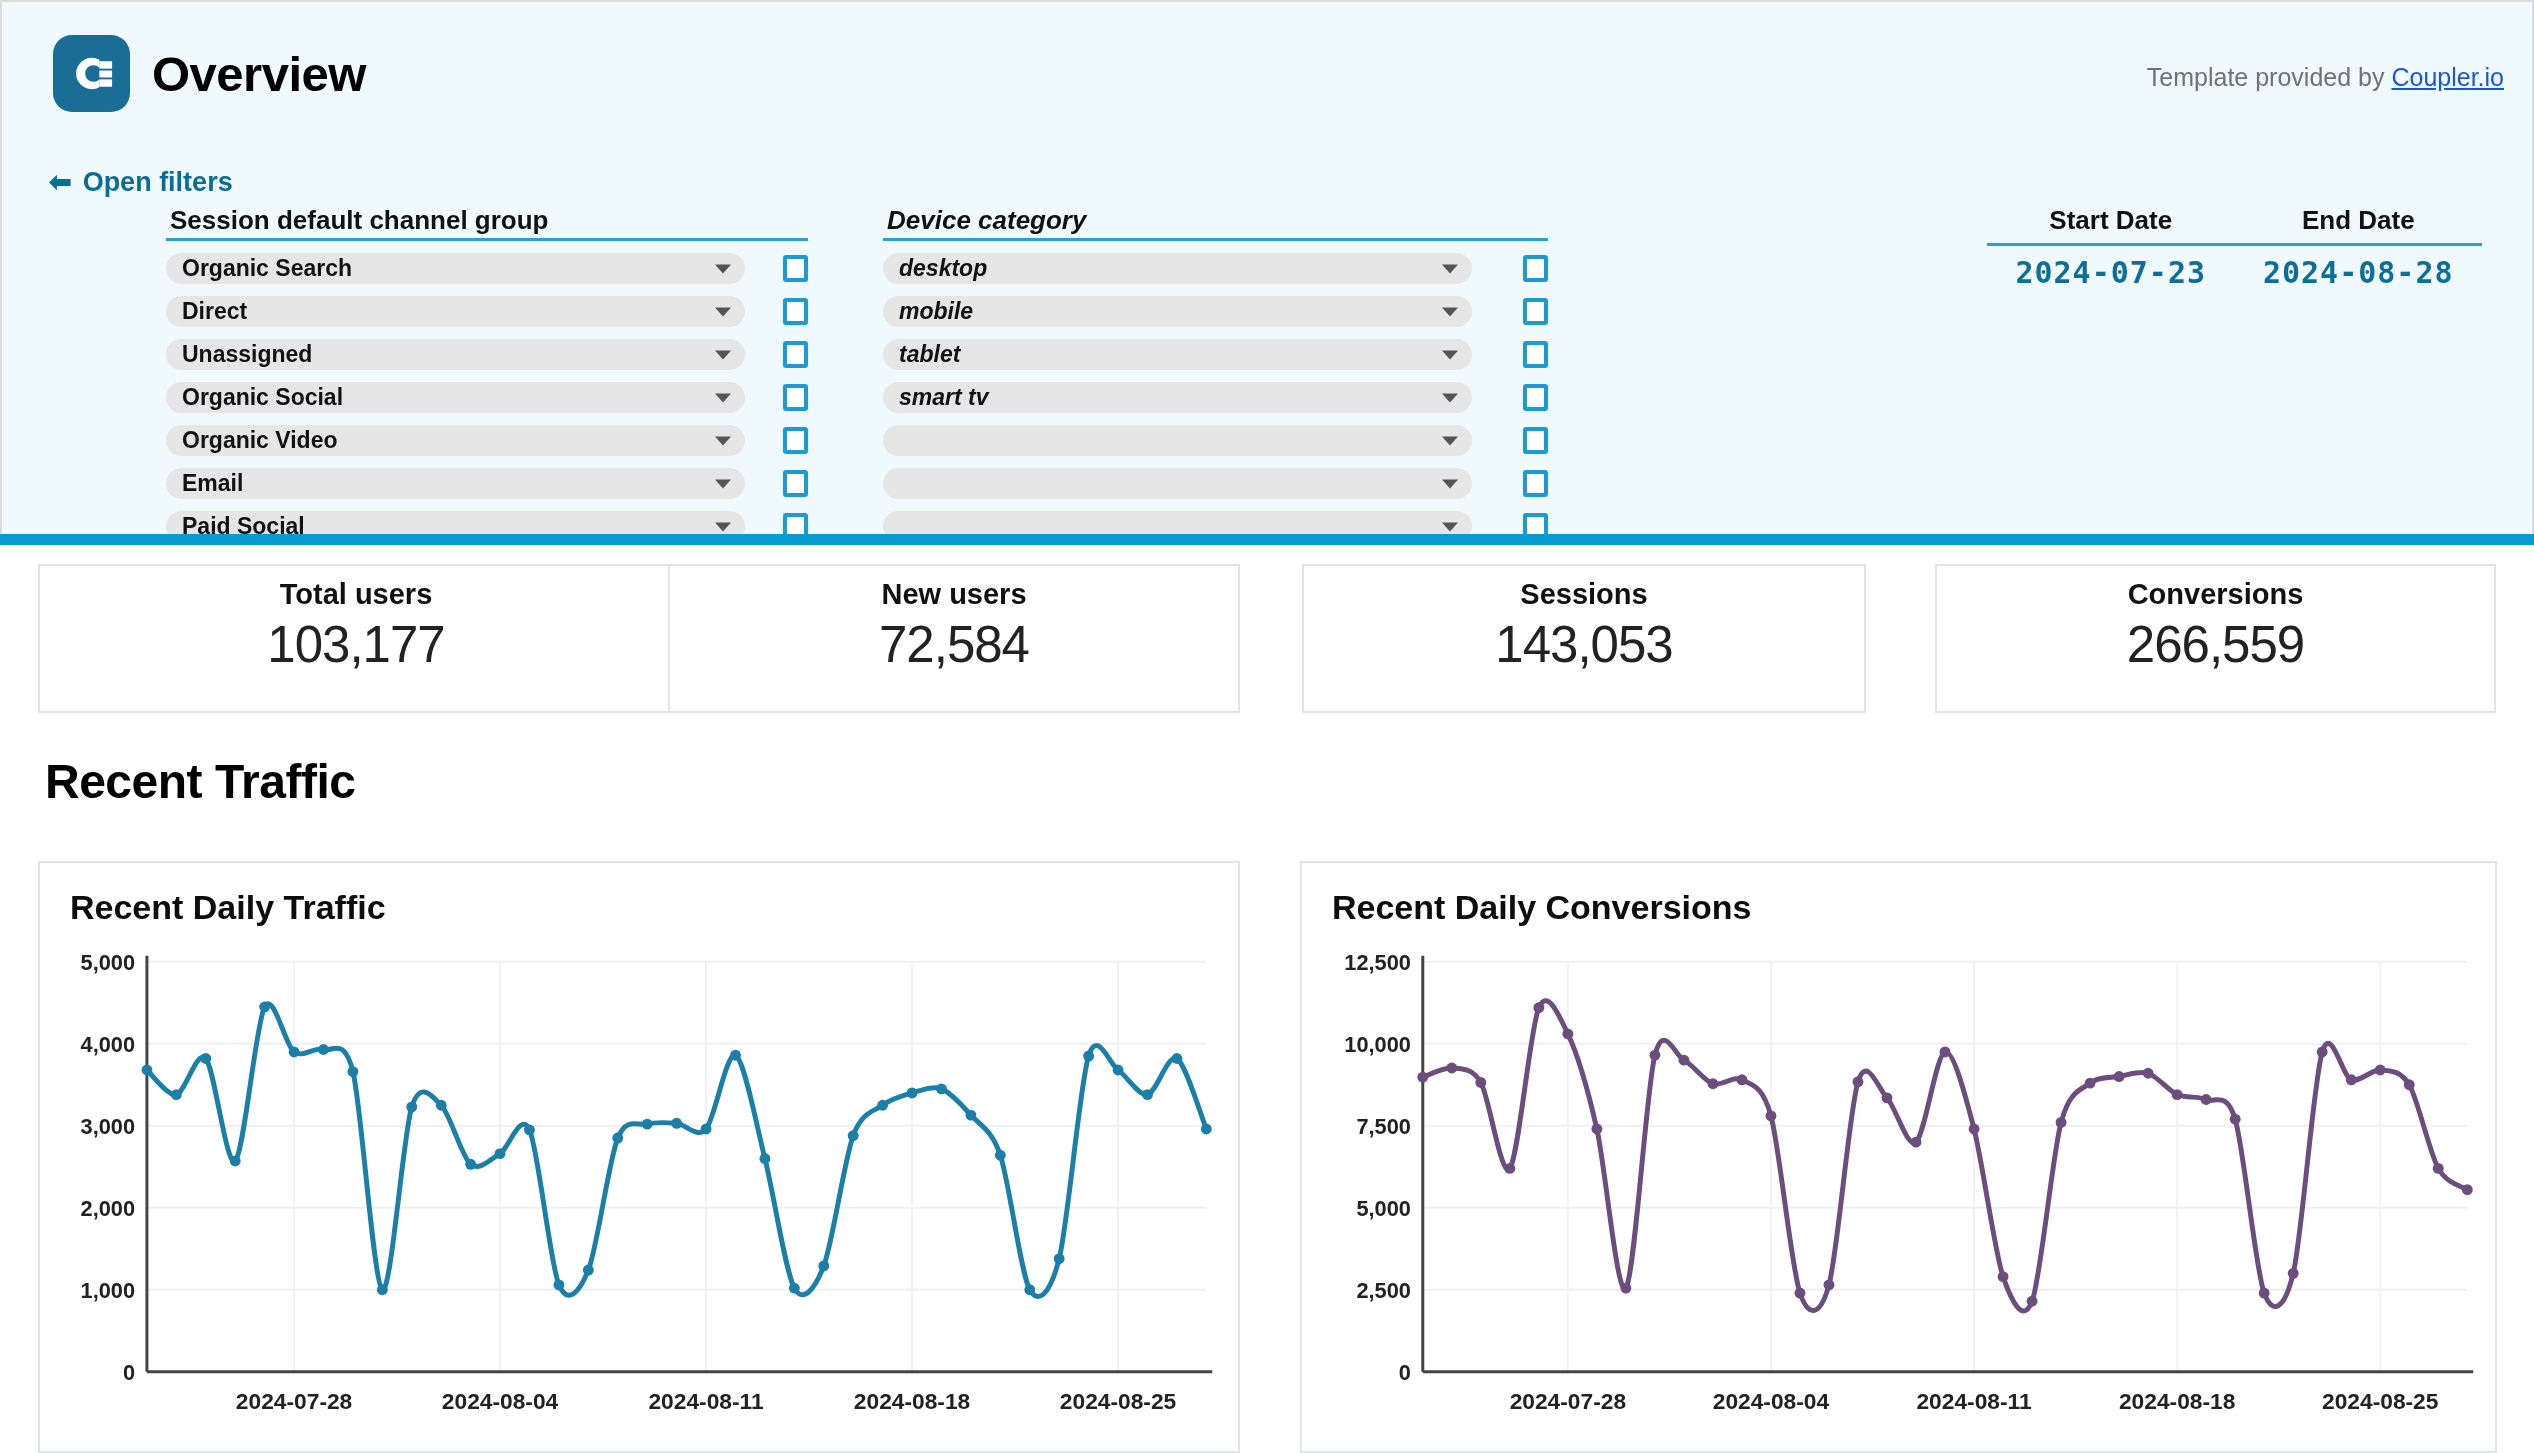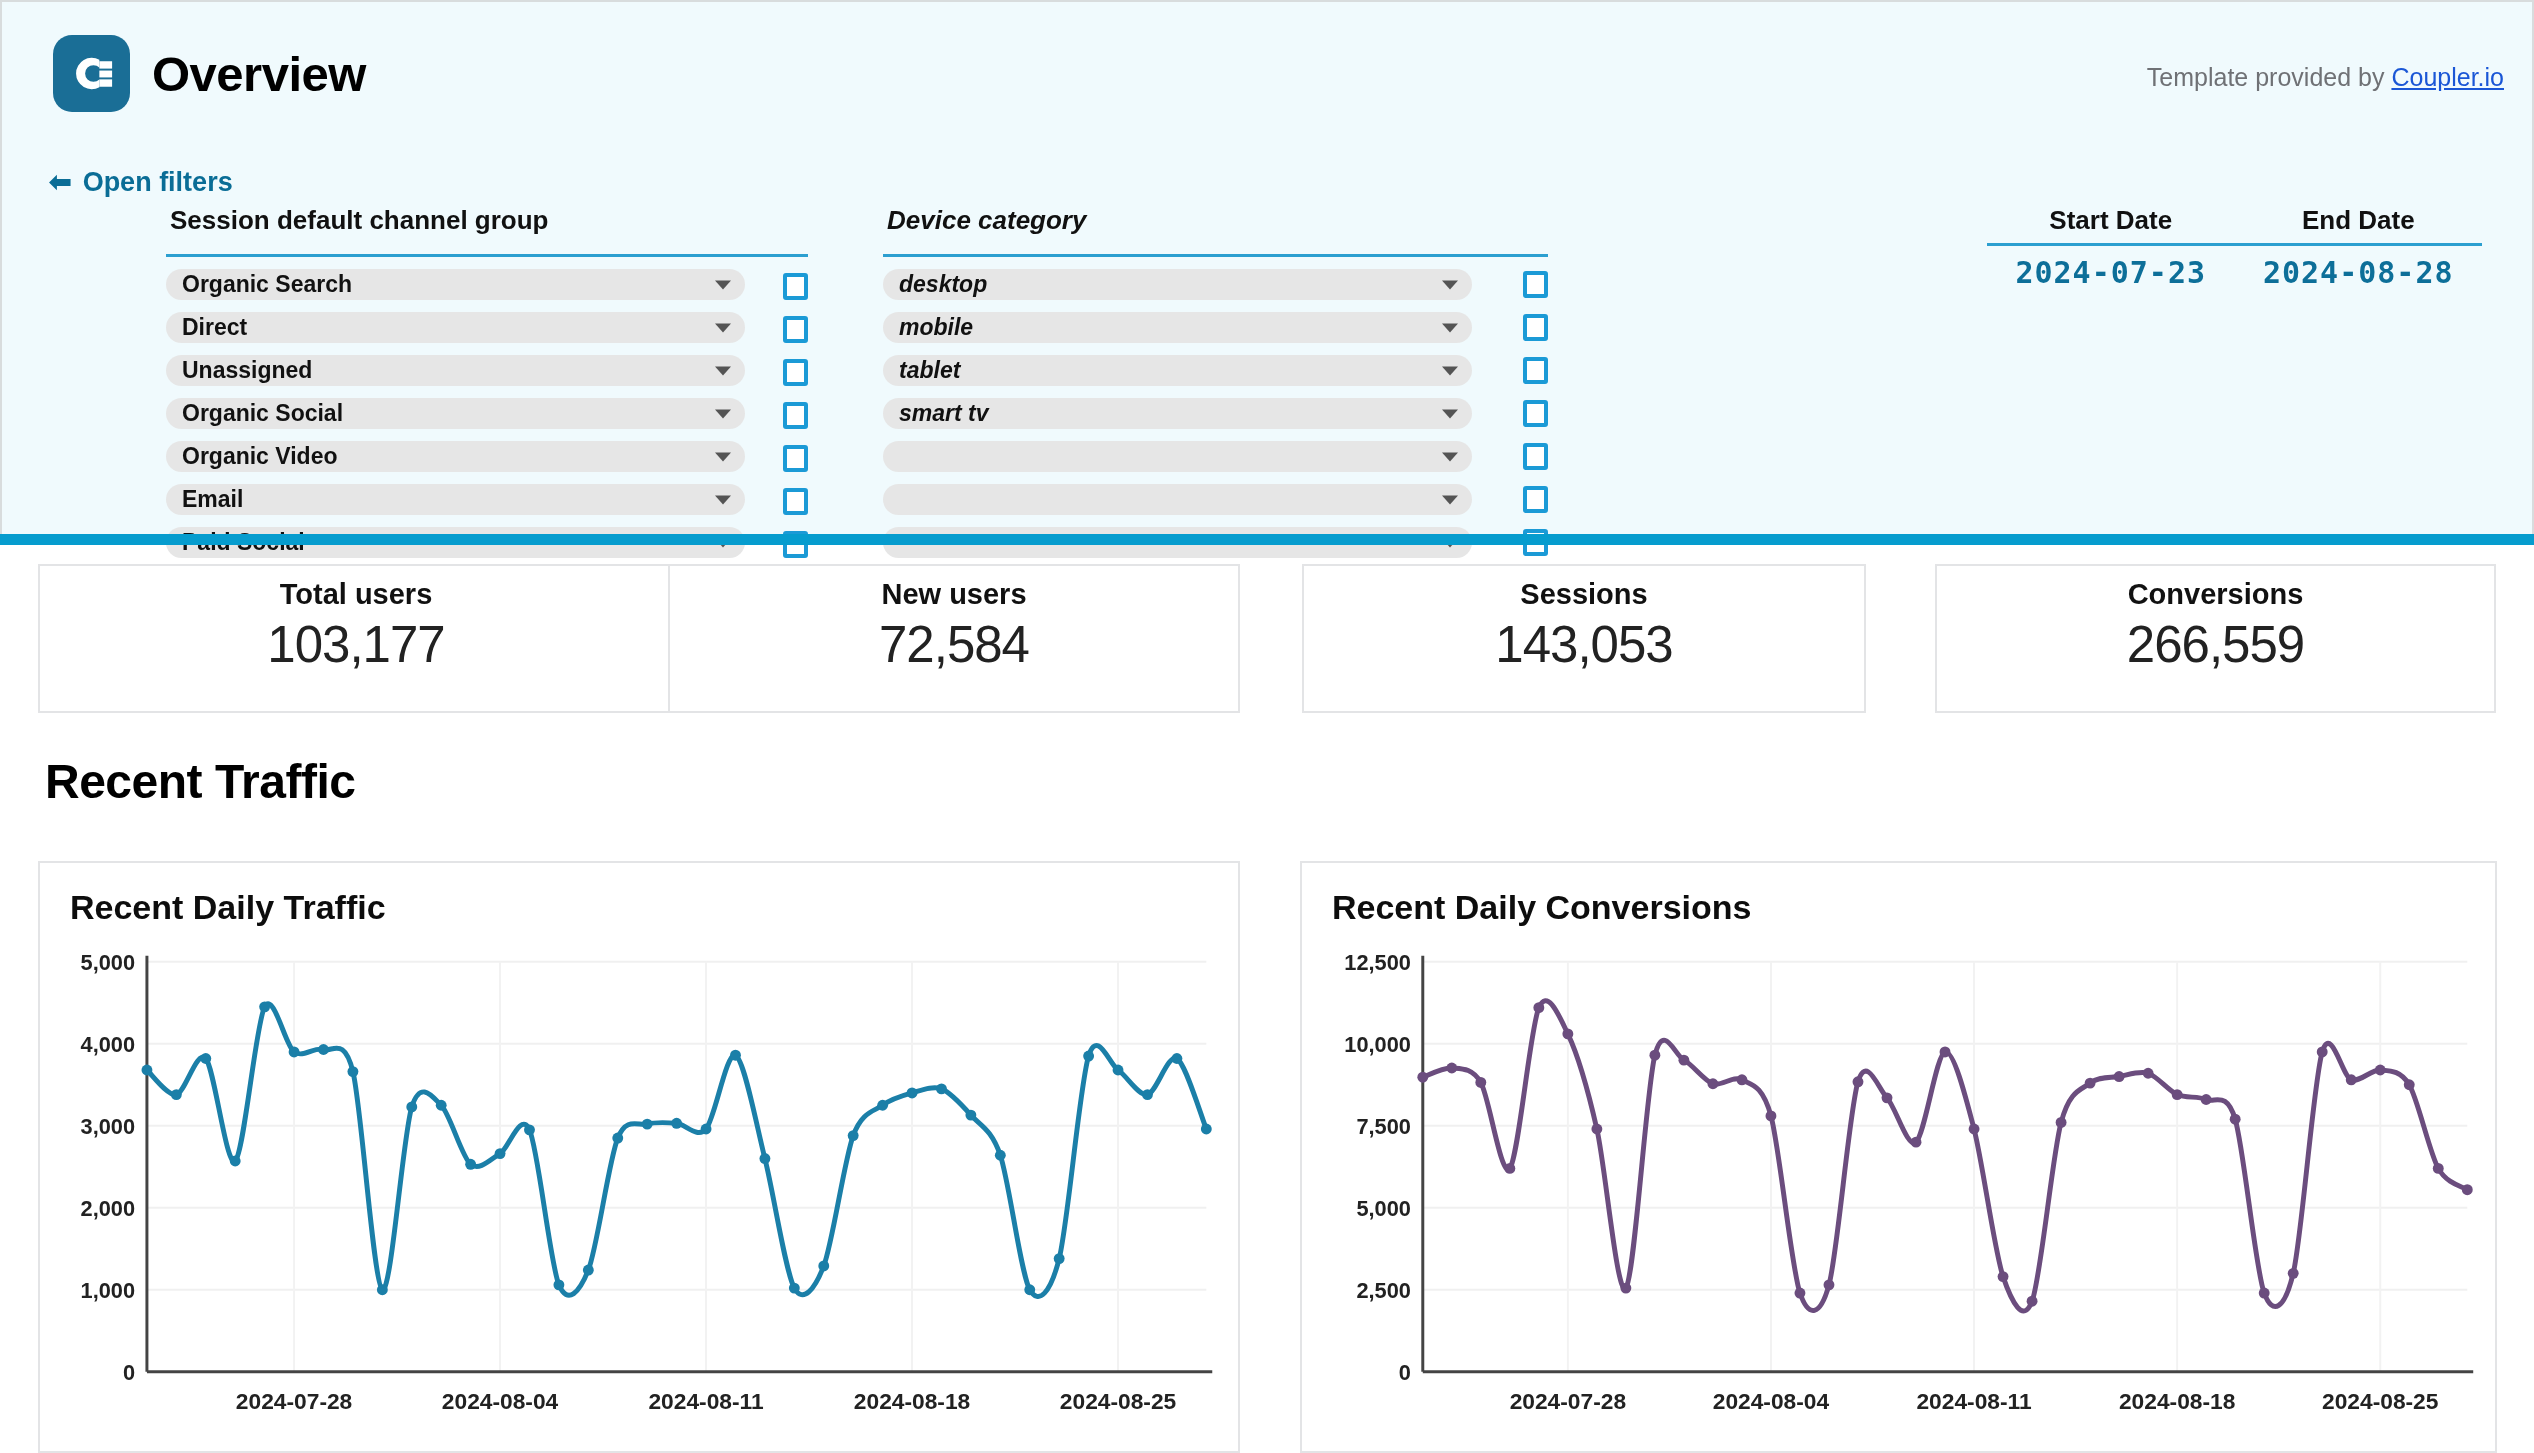--- a/index.html
+++ b/index.html
@@ -44,26 +44,26 @@
   }
   .arrow-left { font-size: 27px; line-height: 1; color:#0a6d96; }
 
   
   .fcol { position: absolute; top: 203px; }
   .fcol.ch { left: 164px; width: 642px; }
   .fcol.dv { left: 881px; width: 665px; font-style: italic; }
 
   .fcol-head {
     font-size: 26px; font-weight: bold; color: #111; padding-left: 4px;
-    padding-bottom: 18px;
+    padding-bottom: 2px;
   }
   .fcol-rule { height: 3px; background: #2c9fd0; width:100%; }
 
   .frow { display: flex; align-items: center; margin-top: 12px; }
-  .fcol.ch .frow { gap: 38px; align-items: flex-end; }
+  .fcol.ch .frow { gap: 38px; }
   .fcol.dv .frow { gap: 51px; }
 
   .fselect {
     position: relative; height: 31px; border-radius: 16px; background: #e6e6e6;
     display: flex; align-items: center; padding: 0 34px 0 16px; cursor: pointer;
   }
   .fcol.ch .fselect { width: 604px; }
   .fcol.dv .fselect { width: 606px; }
   .fselect span { font-size: 23px; font-weight: bold; color: #111; white-space: nowrap; }
   .caret {

